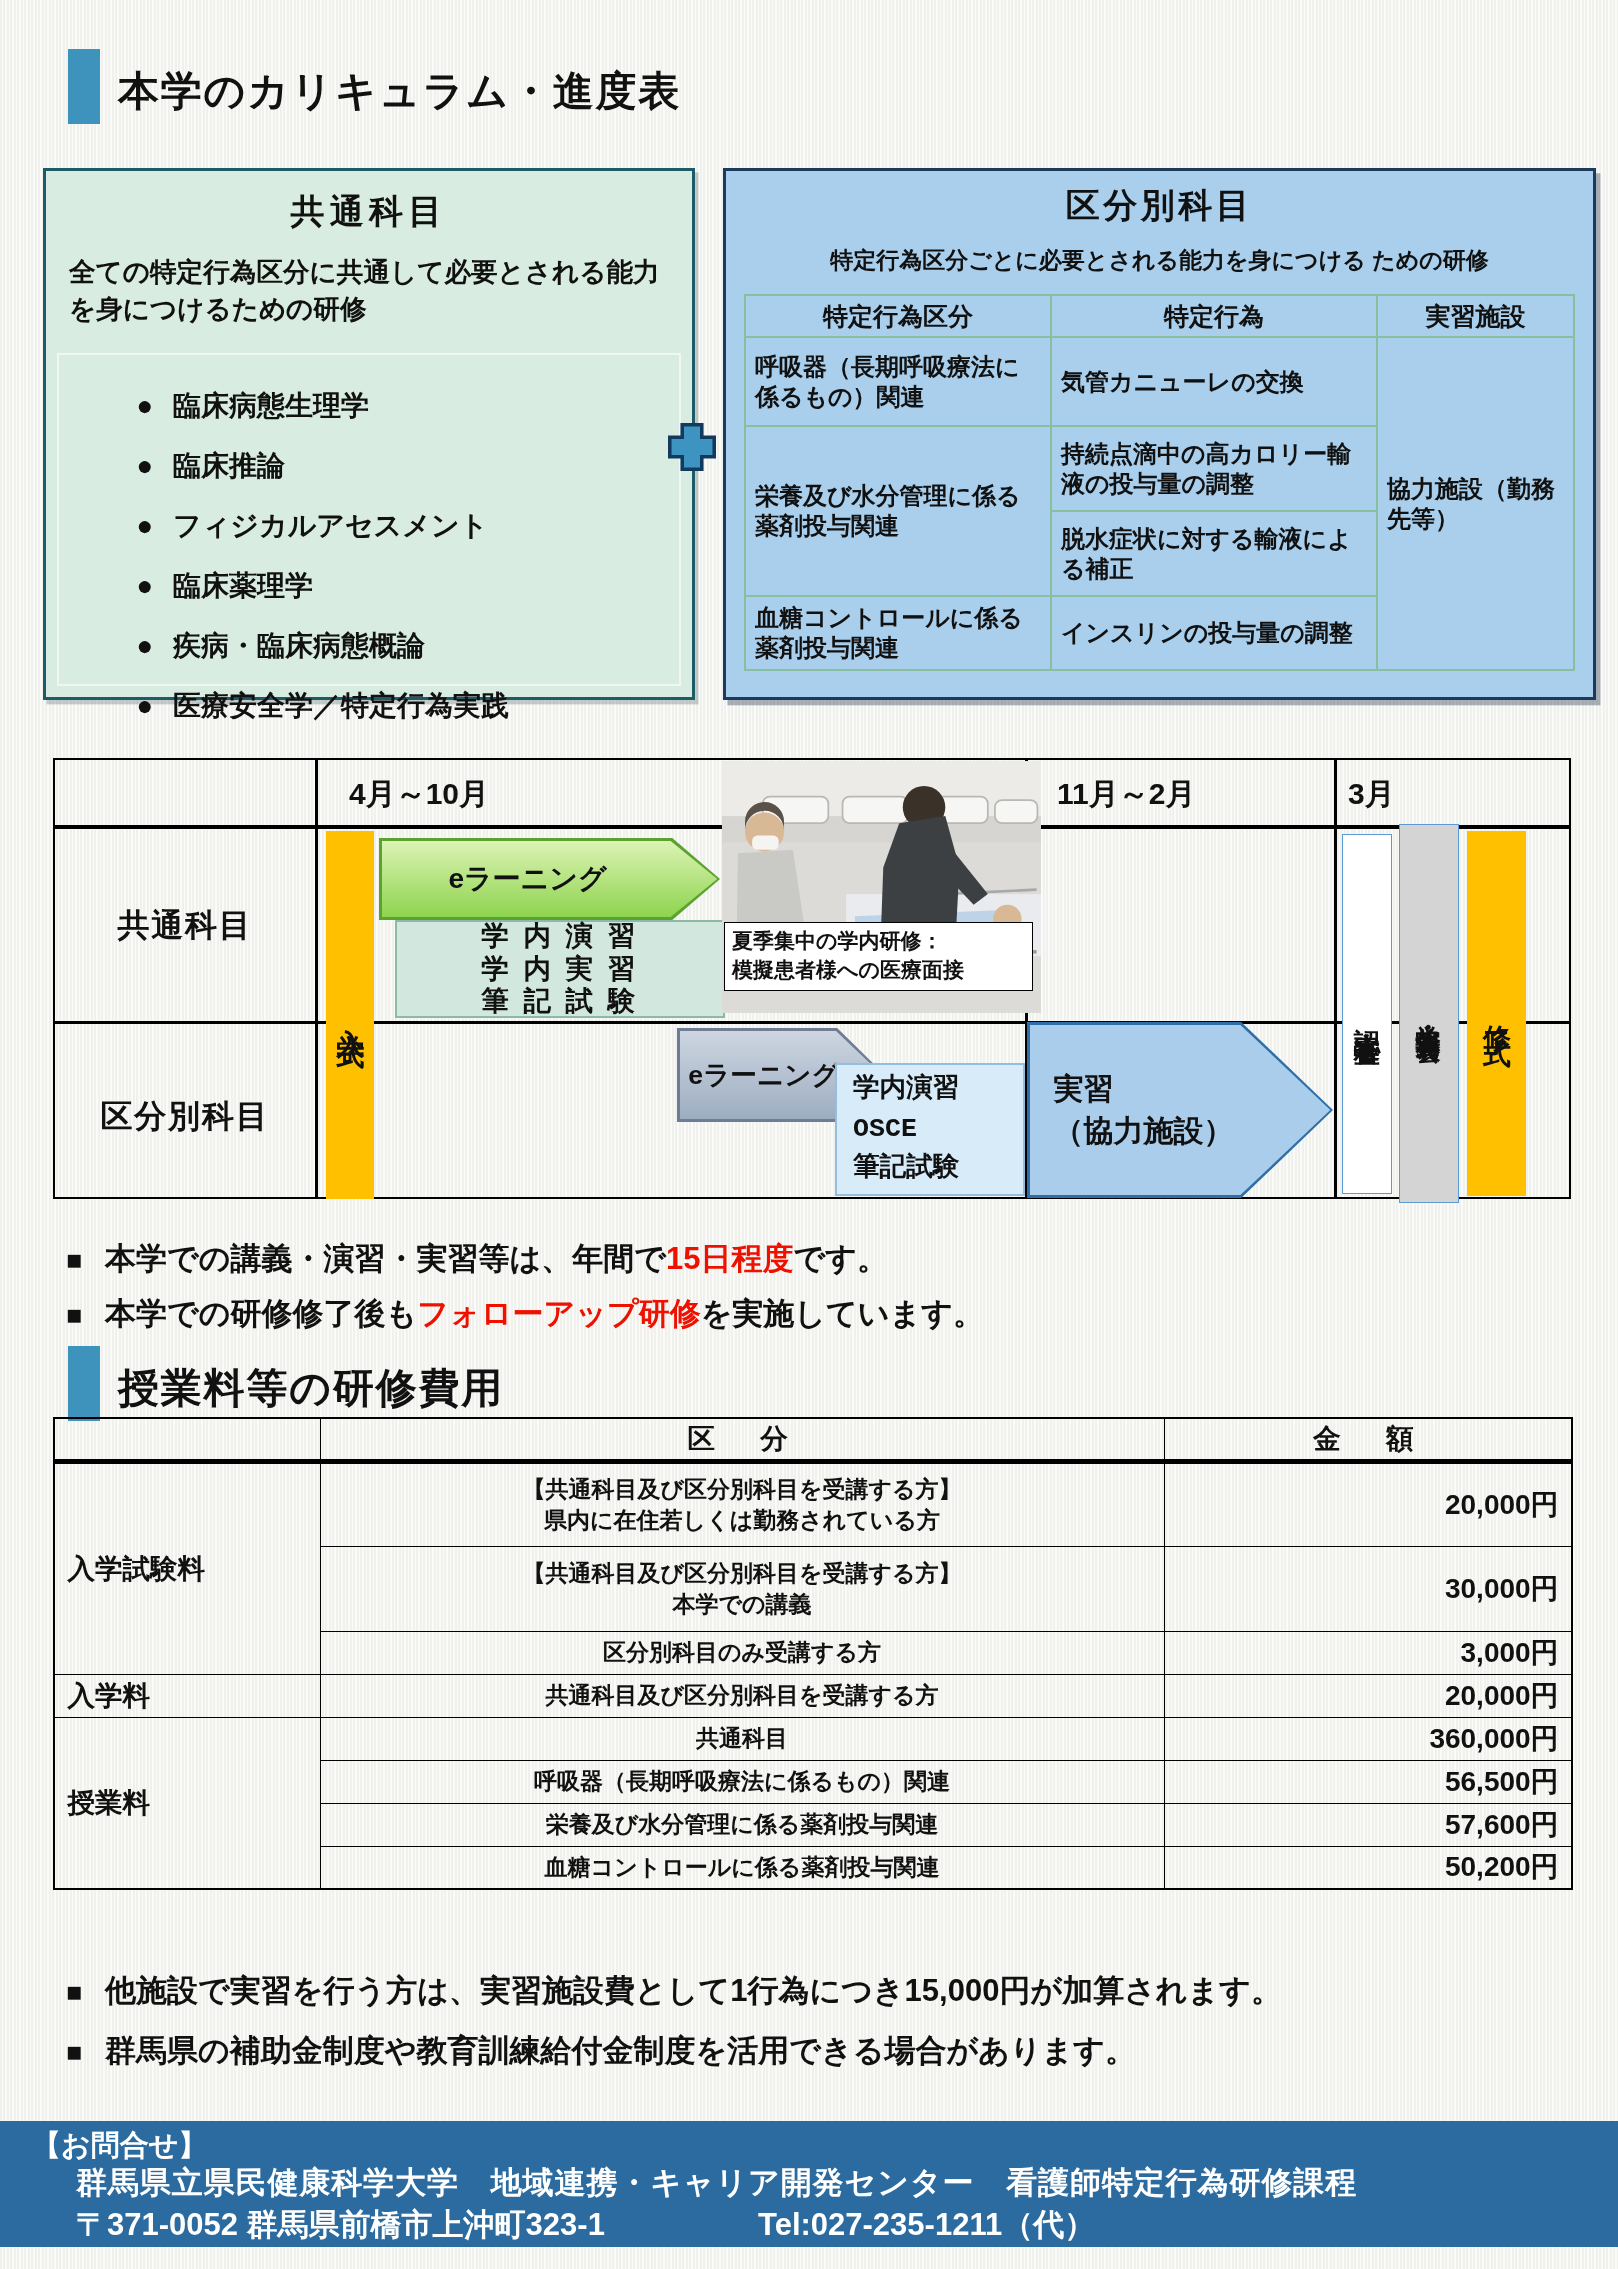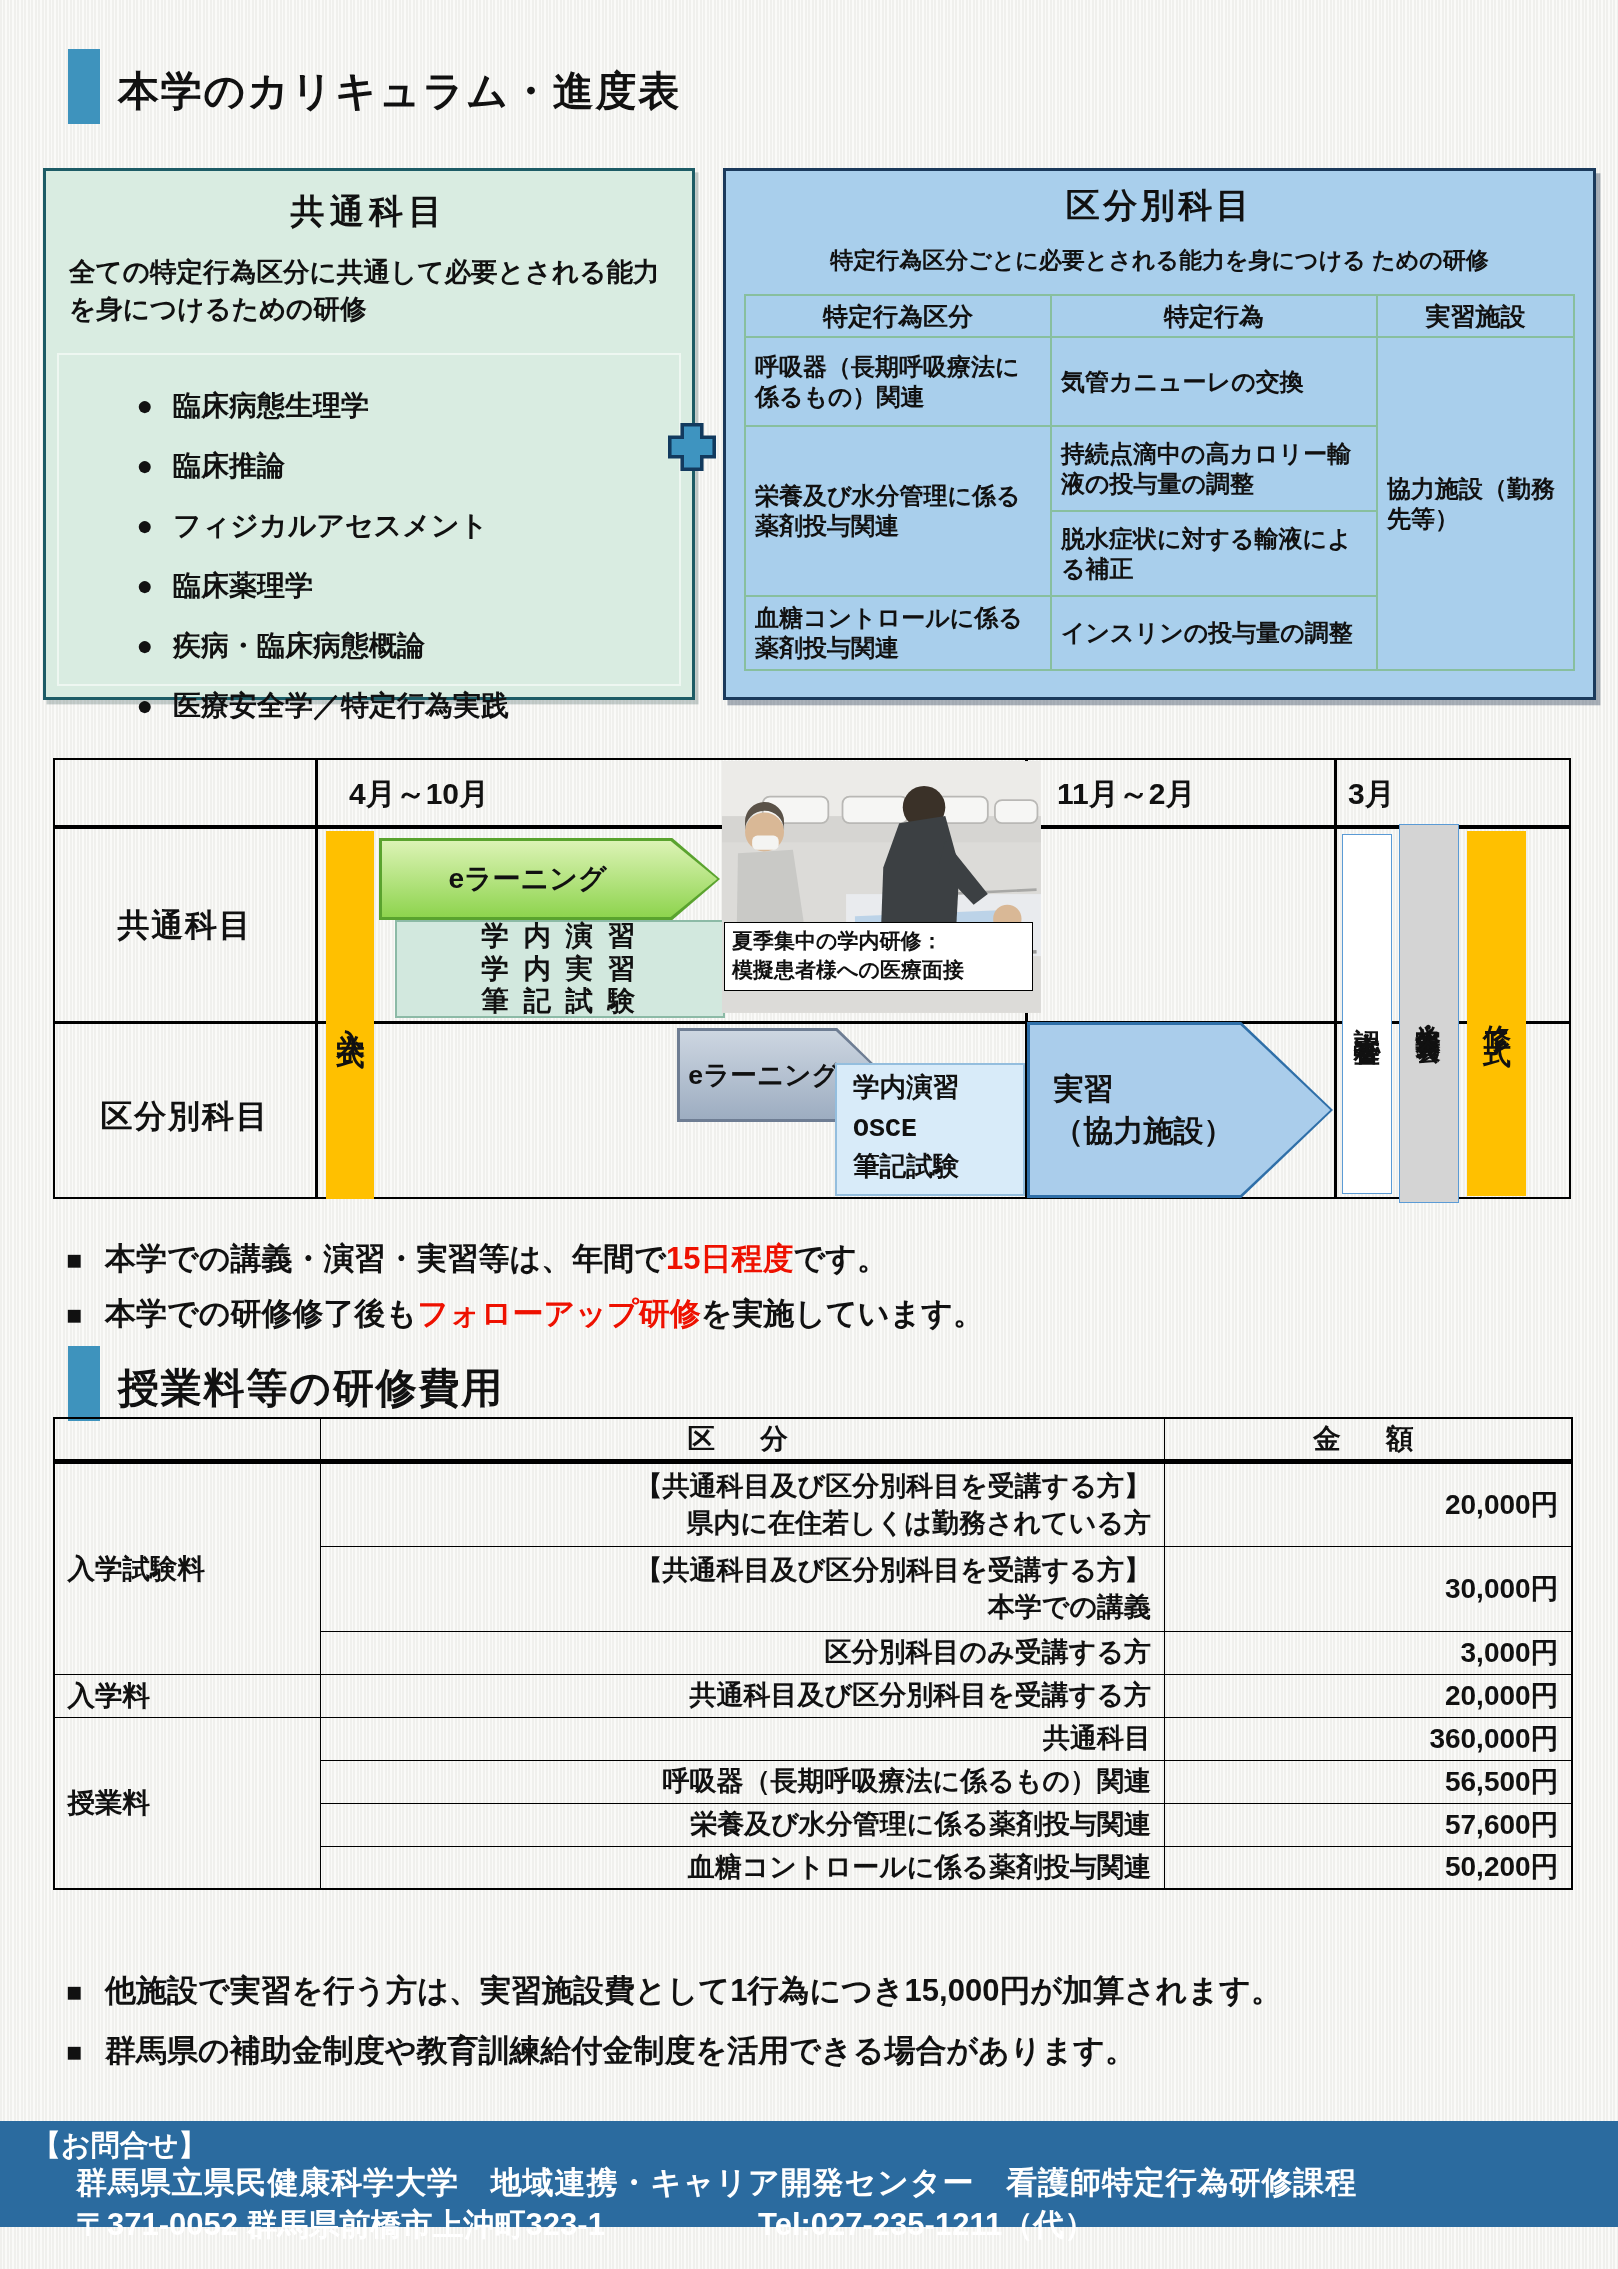--- a/index.html
+++ b/index.html
@@ -81,25 +81,25 @@
   .note-line{display:flex;gap:23px;align-items:baseline;font-size:31px;}
   .note-line .sq{font-size:26.6px;}
   .red{color:#ee1100;}
   
   table.fees{border-collapse:collapse;table-layout:fixed;width:1518px;border:2.7px solid #000;padding-left:48px;}
   table.fees td{border:1.8px solid #000;box-sizing:border-box;padding:1.8px 12.4px;vertical-align:middle;}
   tr.fee-head td{height:43px;text-align:center;font-size:27.5px;letter-spacing:8.9px;}
   tr.fee-head{border-bottom:5.3px solid #000;}
   .thick-top td{border-top-width:4.4px;}
   td.grp{text-align:left;font-size:27.5px;padding-left:19.5px;}
-  td.lbl{font-size:27px;line-height:1.35;text-align:right;}
+  td.lbl{font-size:23px;line-height:1.35;text-align:center;}
   td.amt{font-size:28px;text-align:right;padding-right:21px;}
   tr.fr-2l td{height:85px;} tr.fr-1l td{height:43px;}
   
-  .footer{left:0;top:2121px;width:1618px;height:106px;background:#2b6b9f;color:#fff;}
+  .footer{left:0;top:2121px;width:1618px;height:126px;background:#2b6b9f;color:#fff;}
   .footer .f0{position:absolute;left:32px;top:5.3px;font-size:29px;}
   .footer .f1{position:absolute;left:76px;top:41px;font-size:31px;letter-spacing:0.9px;}
   .footer .f2{position:absolute;left:76px;top:83px;font-size:31px;}
   .footer .f3{position:absolute;left:758px;top:83px;font-size:31px;}
 </style>
 </head>
 <body>
 
 <div id="page">
 

